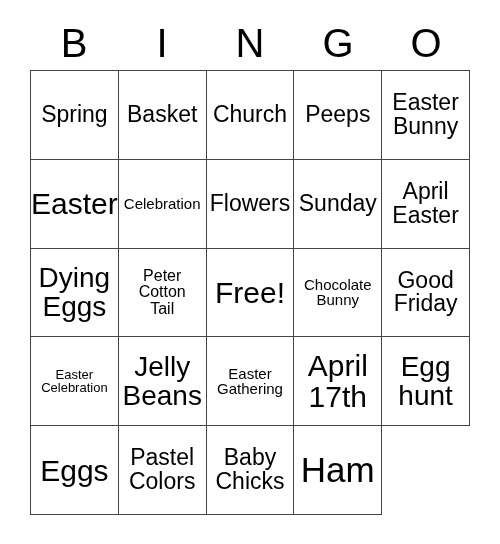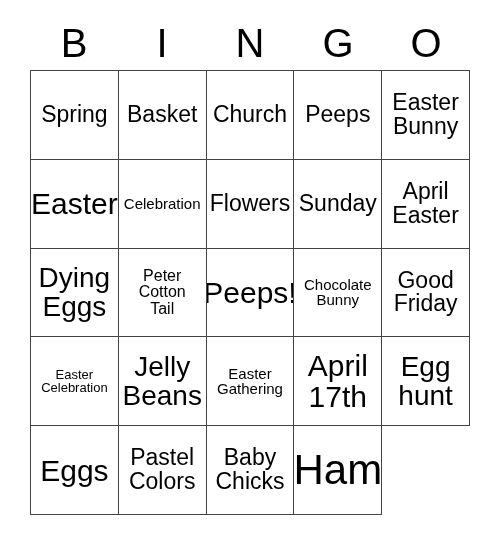--- a/index.html
+++ b/index.html
@@ -75,21 +75,21 @@
     display: block;
     text-align: center;
     line-height: 1.04;
     white-space: pre-line;
     word-break: normal;
     color: #000000;
     font-weight: 400;
   }
 
   
-  .s-xxl .cell-text { font-size: 42px; }
+  .s-xxl .cell-text { font-size: 35px; }
   .s-xl  .cell-text { font-size: 30px; }
   .s-lg  .cell-text { font-size: 28px; }
   .s-md  .cell-text { font-size: 23px; }
   .s-sm  .cell-text { font-size: 16px; }
   .s-xs  .cell-text { font-size: 15px; }
   .s-xxs .cell-text { font-size: 13px; }
 </style>
 </head>
 <body>
 
@@ -142,21 +142,21 @@
     <div class="cell s-lg">
       <span class="cell-text">Dying
 Eggs</span>
     </div>
     <div class="cell s-sm">
       <span class="cell-text">Peter
 Cotton
 Tail</span>
     </div>
     <div class="cell s-xl">
-      <span class="cell-text">Peeps!</span>
+      <span class="cell-text">Free!</span>
     </div>
     <div class="cell s-xs">
       <span class="cell-text">Chocolate
 Bunny</span>
     </div>
     <div class="cell s-md">
       <span class="cell-text">Good
 Friday</span>
     </div>
 

